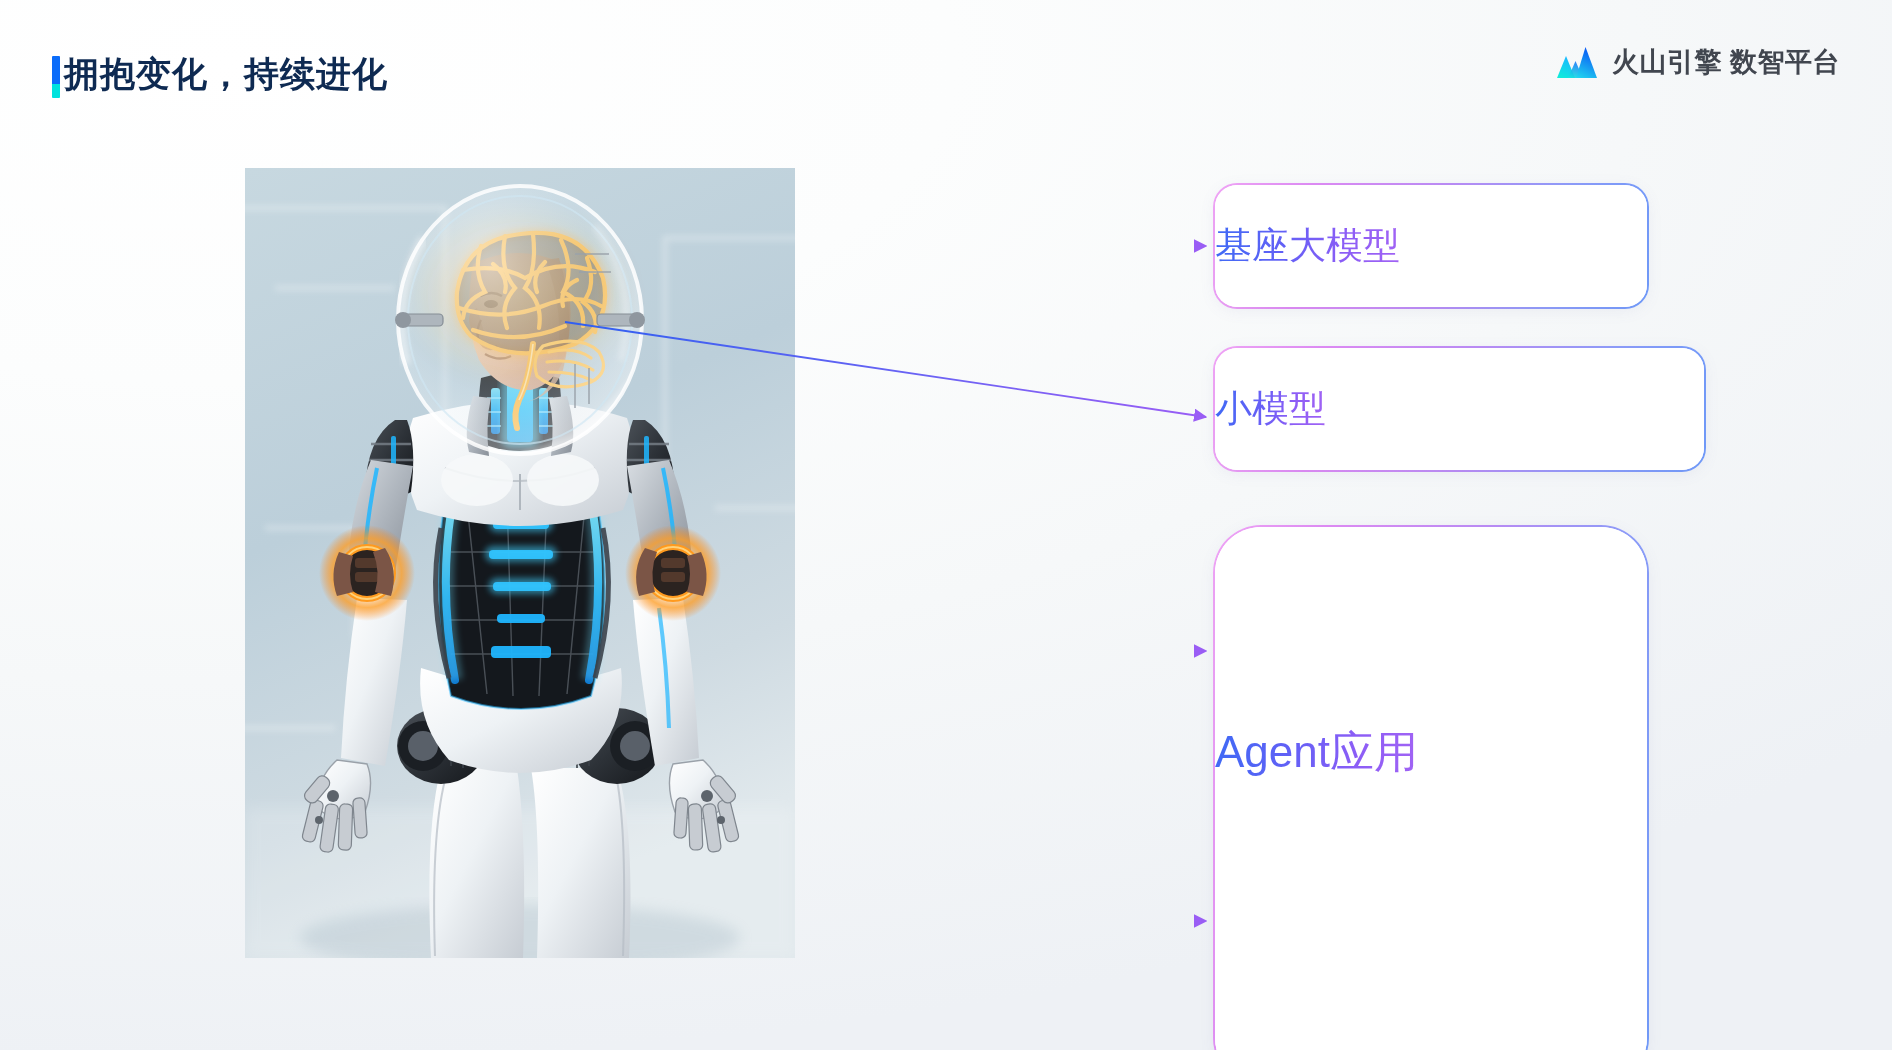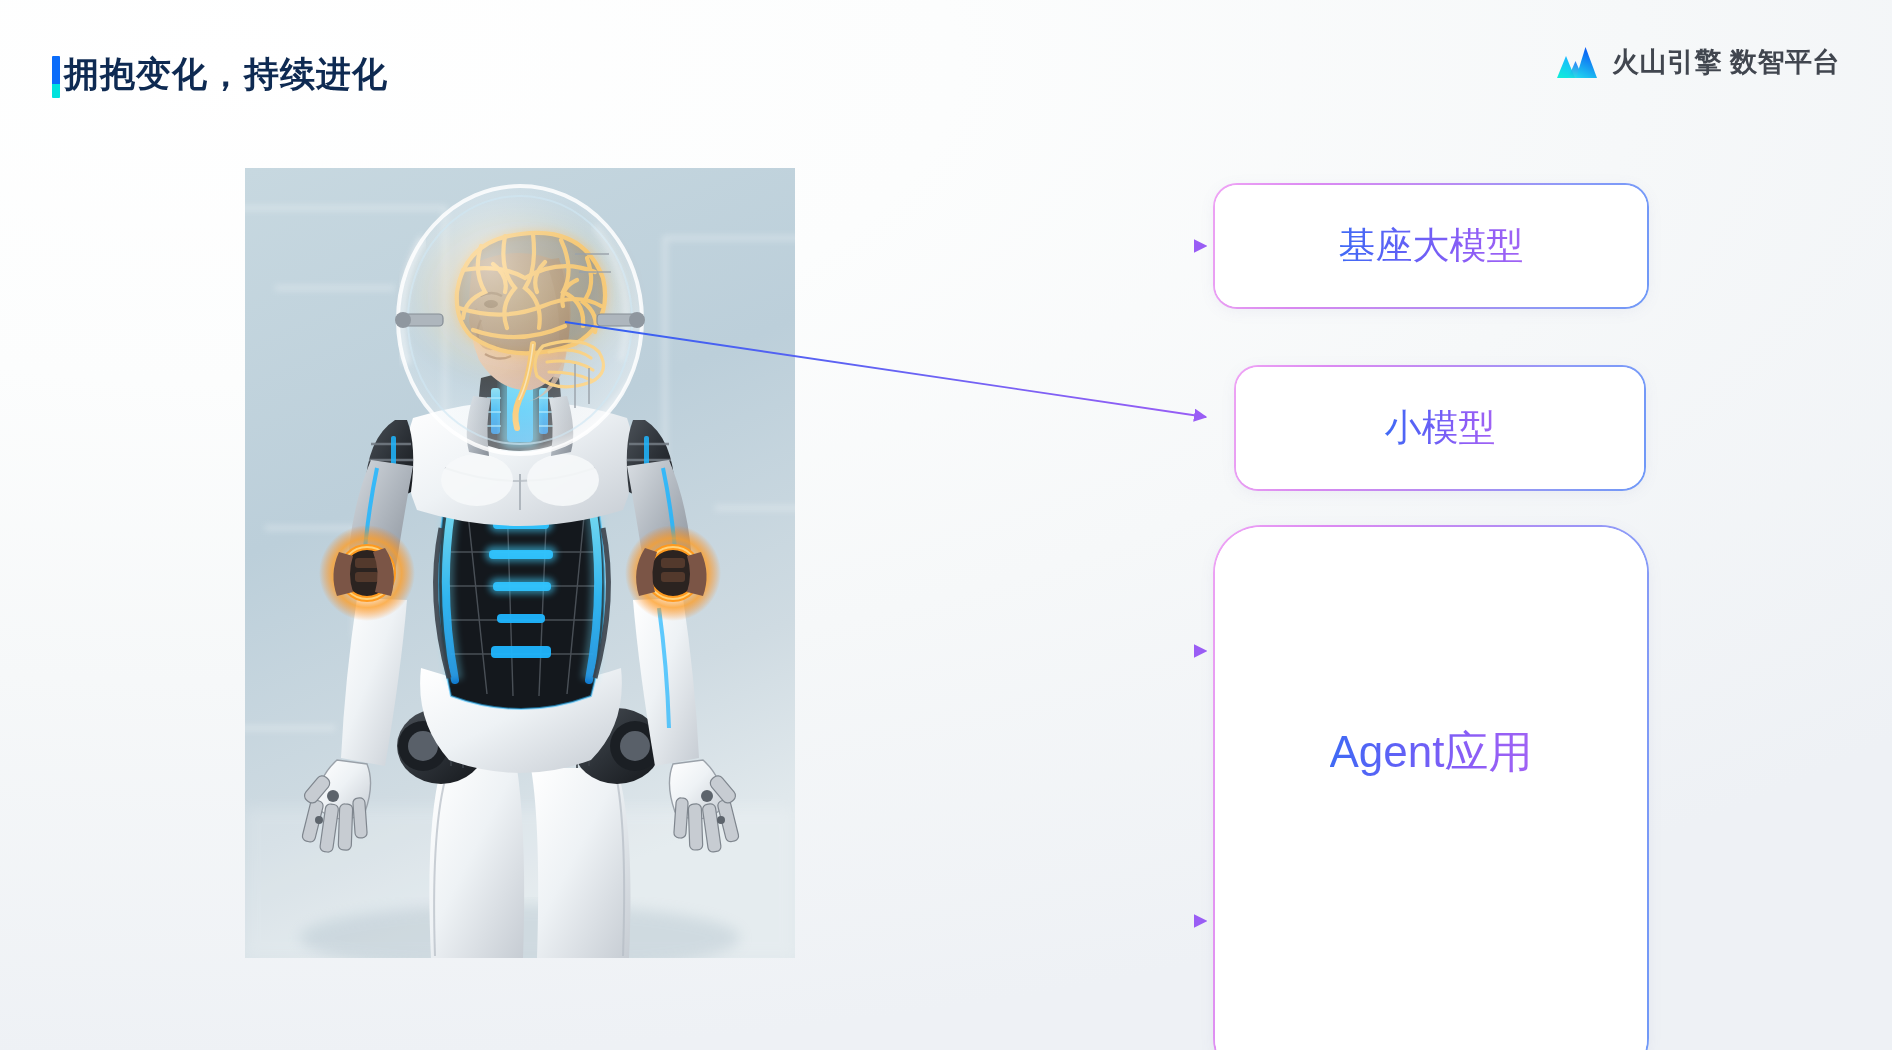--- a/index.html
+++ b/index.html
@@ -33,35 +33,35 @@
     background:linear-gradient(170deg,#c3d5de 0%,#b9ccd7 30%,#c6d6de 55%,#d2dee4 80%,#dfe7ea 100%);
   }
   .photo svg{ display:block; width:100%; height:100%; }
 
   
   .arrows{ position:absolute; left:0; top:0; width:1892px; height:1050px; pointer-events:none; }
 
   
   .card{
     position:absolute; border-radius:22px; background:#ffffff;
-    display:flex; align-items:center; justify-content:center;
+    display:flex; align-items:center; 
     box-shadow:0 3px 16px rgba(120,120,180,.10);
   }
   .card::before{
     content:""; position:absolute; inset:-2px; border-radius:24px; z-index:-1;
     background:linear-gradient(100deg,#f3a6f7 0%,#e08bf5 22%,#bb8cf6 52%,#8e9dfa 78%,#6f9bfb 100%);
   }
   .card-inner{ position:absolute; inset:0; border-radius:22px; background:#fff; }
   .card-label{
     position:relative; z-index:2; font-weight:400; white-space:nowrap;
     background:linear-gradient(92deg,#3f6af5 0%,#6360f6 38%,#8c5df6 70%,#a163f4 100%);
     -webkit-background-clip:text; background-clip:text; color:transparent;
   }
   #card-base  { left:1215px; top:185px; width:432px;  height:122px; }
-  #card-small { left:1215px; top:367px; width:408px;  height:122px;margin-left:21px; }
+  #card-small { left:1215px; top:348px; width:489px;  height:122px; }
   #card-agent { left:1215px; top:527px; width:432px;  height:557px;
                 border-radius:46px; align-items:flex-start; }
   #card-agent::before{ border-radius:48px; }
   #card-agent .card-inner{ border-radius:46px; }
   #card-base .card-label, #card-small .card-label{ font-size:37px; }
   #card-agent .card-label{ font-size:44px; margin-top:196px; }
 </style>
 </head>
 <body>
 

